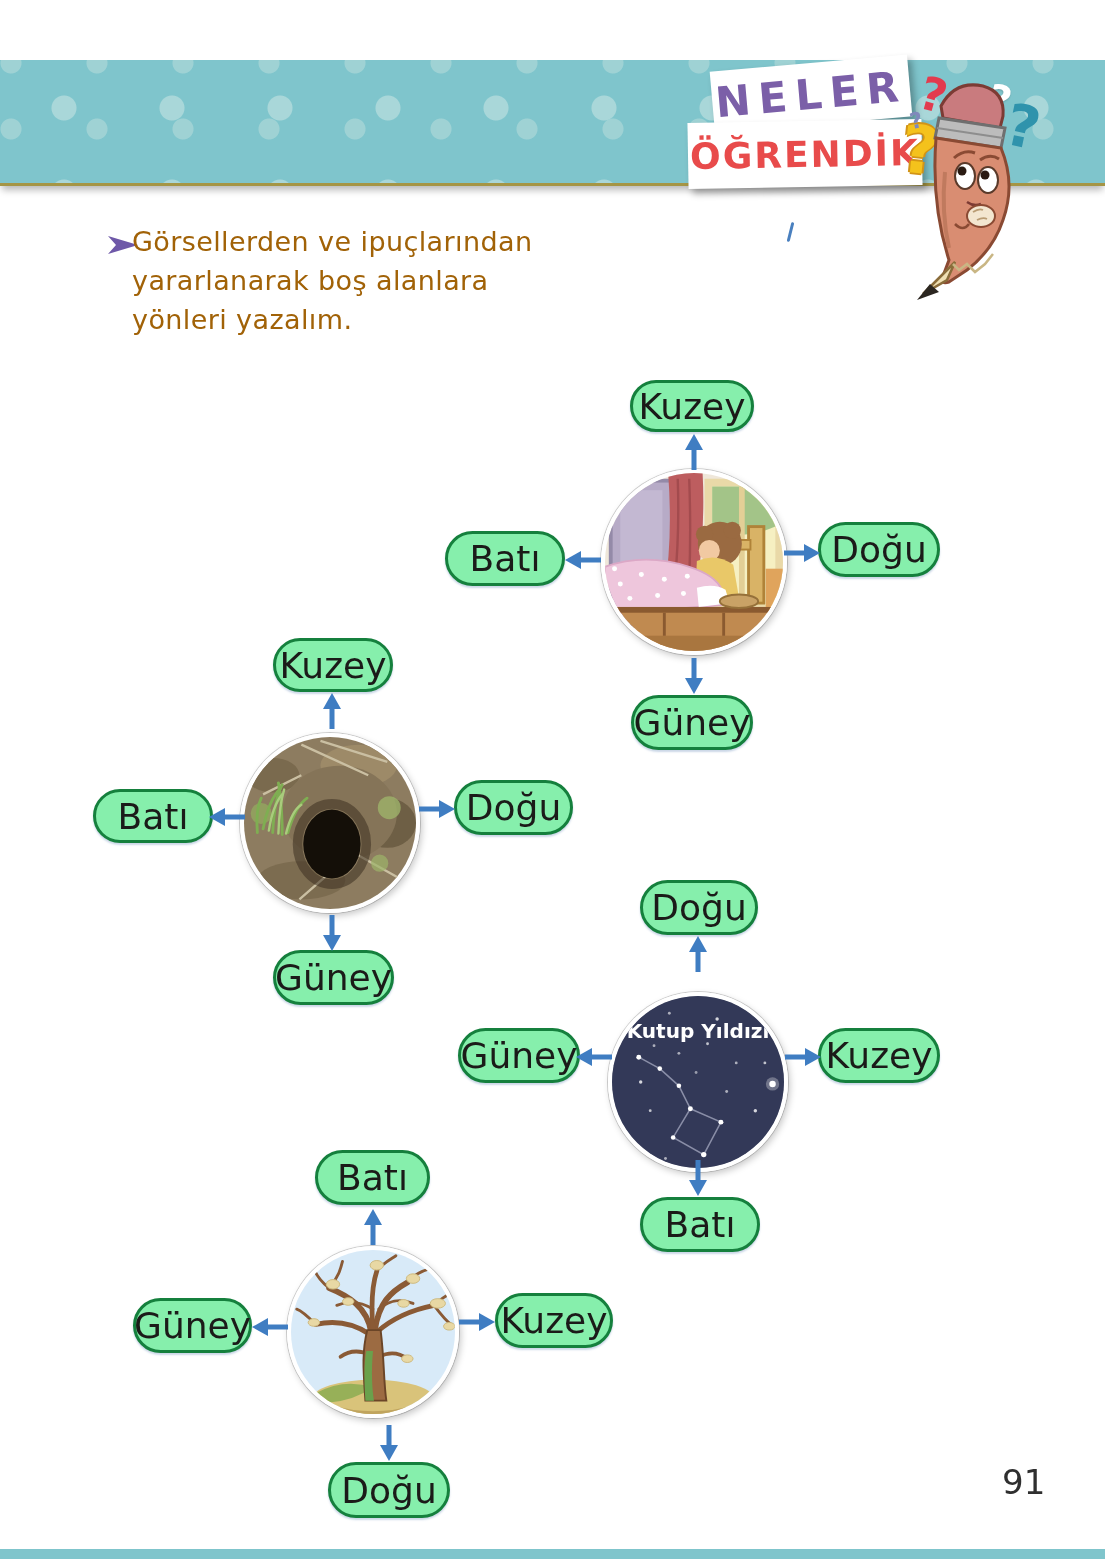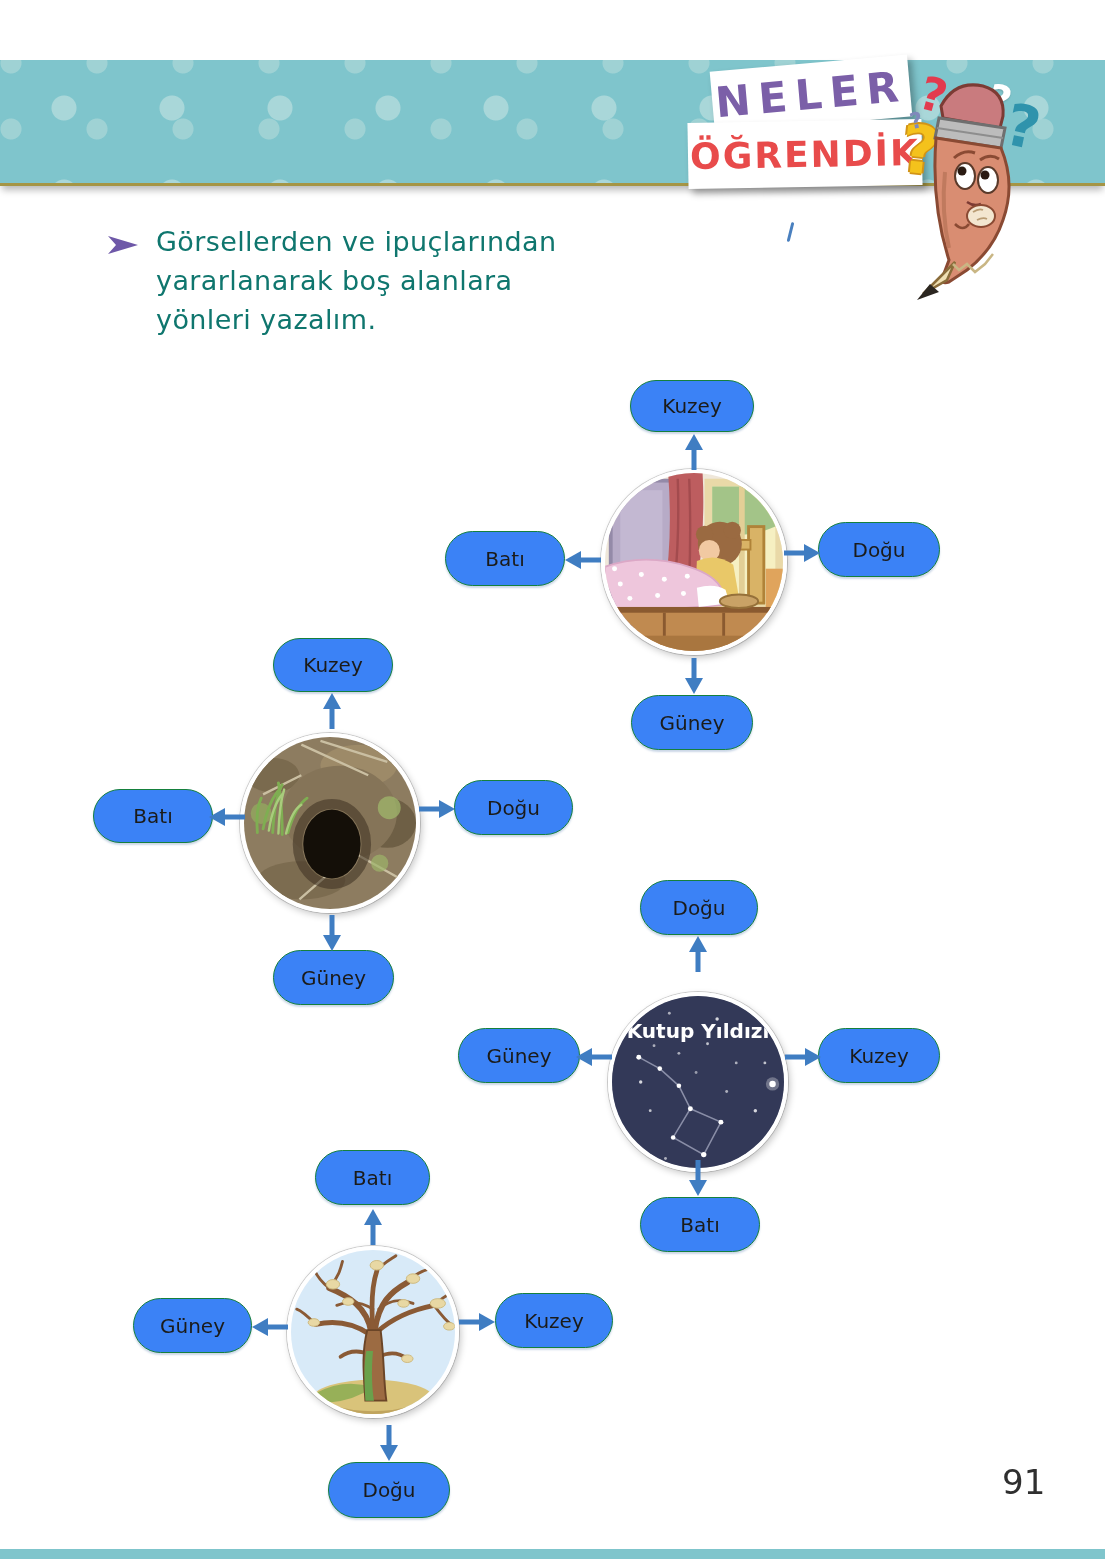--- a/index.html
+++ b/index.html
@@ -29,27 +29,27 @@
   .q-purple{left:910px;top:110px;font-size:22px;color:#8089bb;transform:rotate(-12deg);}
   .q-white{left:988px;top:80px;font-size:40px;color:#ffffff;transform:rotate(14deg);
            text-shadow:0 1px 2px rgba(0,0,0,.2);}
   .q-teal{left:1006px;top:98px;font-size:58px;color:#2f93ac;transform:rotate(12deg);}
   .pencil{position:absolute;left:903px;top:72px;z-index:5;}
   .stray{position:absolute;left:789px;top:222px;width:3px;height:20px;background:#4a80bf;
          transform:rotate(14deg);border-radius:2px;}
 
   
   .bullet{position:absolute;left:108px;top:234px;}
-  .instr{position:absolute;left:156px;top:222px;font-size:27px;line-height:39px;color:#0f766e;
+  .instr{position:absolute;left:132px;top:222px;font-size:27px;line-height:39px;color:#a16207;
          letter-spacing:.4px;}
 
   
-  .pill{position:absolute;background:#3b82f6;border:1px solid #15803d;border-radius:30px;
+  .pill{position:absolute;background:#86efac;border:3px solid #15803d;border-radius:30px;
         display:flex;align-items:center;justify-content:center;
-        font-size:20px;color:#1b1b19;box-sizing:border-box;
+        font-size:36px;color:#1b1b19;box-sizing:border-box;
         box-shadow:0 2px 2px rgba(70,110,170,.28);}
   .photo{position:absolute;border-radius:50%;overflow:hidden;border:4px solid #fff;
          box-shadow:0 0 0 1px rgba(0,0,0,.18),2px 3px 7px rgba(0,0,0,.22);box-sizing:border-box;}
   .photo svg{display:block;width:100%;height:100%;}
   .arrow{position:absolute;width:38px;height:20px;}
   .rot-up{transform:rotate(-90deg);} .rot-down{transform:rotate(90deg);} .rot-left{transform:rotate(180deg);}
 
   .pagenum{position:absolute;left:1002px;top:1462px;font-size:34px;color:#2f2f2f;}
   .footband{position:absolute;left:0;bottom:0;width:1105px;height:10px;background:#7fc5cc;}
 </style>

